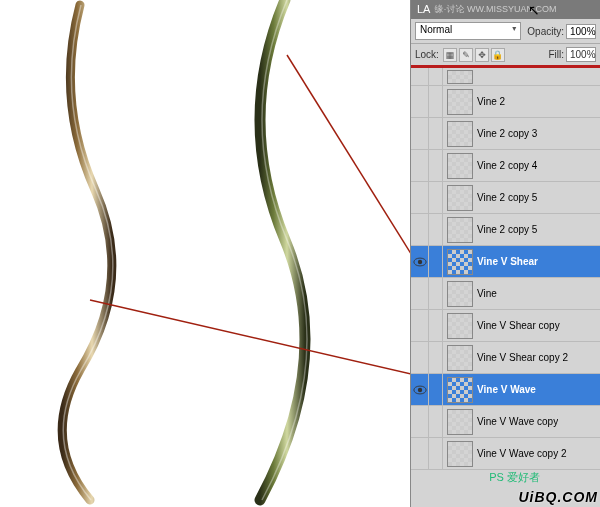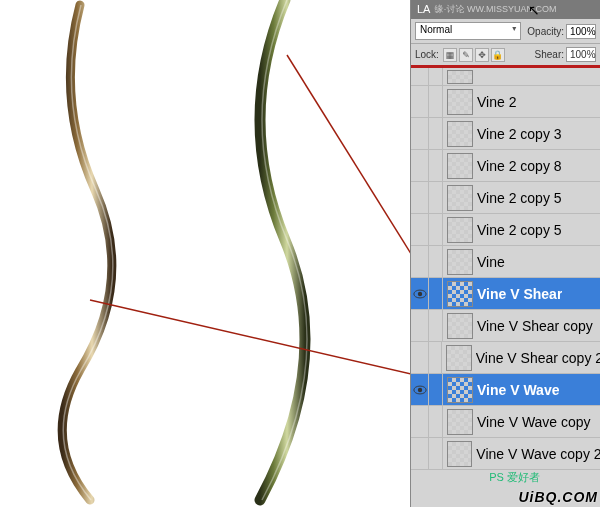--- a/index.html
+++ b/index.html
@@ -28,21 +28,21 @@
 .eye { width: 14px; height: 10px; }
 .eye svg { width: 100%; height: 100%; }
 .link-col { width: 14px; height: 100%; border-right: 1px solid #bbb; background: #d4d4d4; }
 .layer-row.selected .link-col { background: #3a7fd9; }
 .thumb { width: 26px; height: 26px; margin: 0 4px; background-image:
   linear-gradient(45deg,#ccc 25%,transparent 25%),
   linear-gradient(-45deg,#ccc 25%,transparent 25%),
   linear-gradient(45deg,transparent 75%,#ccc 75%),
   linear-gradient(-45deg,transparent 75%,#ccc 75%);
   background-size: 8px 8px; background-position: 0 0,0 4px,4px -4px,-4px 0; border: 1px solid #888; }
-.layer-name { font-size: 14px; color: #000; white-space: nowrap; overflow: hidden; }
+.layer-name { font-size: 10px; color: #000; white-space: nowrap; overflow: hidden; }
 .watermark { position: absolute; right: 2px; bottom: 2px; font-size: 14px; font-weight: bold; color: #000000; text-shadow: 0 0 2px #fff; letter-spacing: 1px; font-style: italic; z-index: 10; }
 .watermark2 { position: absolute; right: 60px; bottom: 22px; font-size: 11px; color: #2b7; z-index: 10; margin-top: 16px; }
 .cursor { position: absolute; top: 2px; left: 528px; font-size: 14px; color: #000; z-index: 20; }
 </style>
 </head>
 <body>
 
 <div class="canvas">
   <svg viewBox="0 0 410 507">
 
@@ -90,21 +90,21 @@
     </div>
     <span class="opacity-label">Opacity:</span>
     <span class="opacity-val">100%</span>
   </div>
   <div class="lock-row">
     <span class="lock-label">Lock:</span>
     <span class="lock-icon">▦</span>
     <span class="lock-icon">✎</span>
     <span class="lock-icon">✥</span>
     <span class="lock-icon">🔒</span>
-    <span class="fill-label">Shear:</span>
+    <span class="fill-label">Fill:</span>
     <span class="fill-val">100%</span>
   </div>
   <div class="layers" id="layers-list">
 
     <div class="layer-row" style="height:18px">
       <div class="vis-col"></div>
       <div class="link-col"></div>
       <div class="thumb" style="height:14px"></div>
     </div>
   <div class="layer-row">
@@ -116,50 +116,50 @@
       <div class="layer-row">
         <div class="vis-col"></div>
         <div class="link-col"></div>
         <div class="thumb"></div>
         <span class="layer-name">Vine 2 copy 3</span>
       </div>
       <div class="layer-row">
         <div class="vis-col"></div>
         <div class="link-col"></div>
         <div class="thumb"></div>
-        <span class="layer-name">Vine 2 copy 8</span>
+        <span class="layer-name">Vine 2 copy 4</span>
       </div>
       <div class="layer-row">
         <div class="vis-col"></div>
         <div class="link-col"></div>
         <div class="thumb"></div>
         <span class="layer-name">Vine 2 copy 5</span>
       </div>
       <div class="layer-row">
         <div class="vis-col"></div>
         <div class="link-col"></div>
         <div class="thumb"></div>
         <span class="layer-name">Vine 2 copy 5</span>
       </div>
-      <div class="layer-row">
-        <div class="vis-col"></div>
-        <div class="link-col"></div>
-        <div class="thumb"></div>
-        <span class="layer-name">Vine</span>
-      </div>
       <div class="layer-row selected">
         <div class="vis-col">
           <span class="eye"><svg viewBox="0 0 16 10">
               <ellipse cx="8" cy="5" rx="7" ry="4.5" fill="none" stroke="#333" stroke-width="1"></ellipse>
               <circle cx="8" cy="5" r="2.5" fill="#333"></circle>
             </svg></span>
         </div>
         <div class="link-col"></div>
         <div class="thumb"></div>
         <span class="layer-name">Vine V Shear</span>
+      </div>
+      <div class="layer-row">
+        <div class="vis-col"></div>
+        <div class="link-col"></div>
+        <div class="thumb"></div>
+        <span class="layer-name">Vine</span>
       </div>
       <div class="layer-row">
         <div class="vis-col"></div>
         <div class="link-col"></div>
         <div class="thumb"></div>
         <span class="layer-name">Vine V Shear copy</span>
       </div>
       <div class="layer-row">
         <div class="vis-col"></div>
         <div class="link-col"></div>

